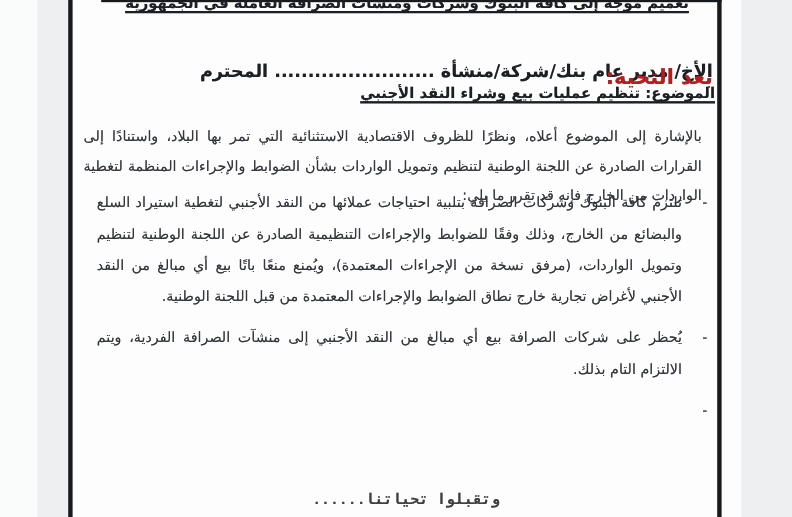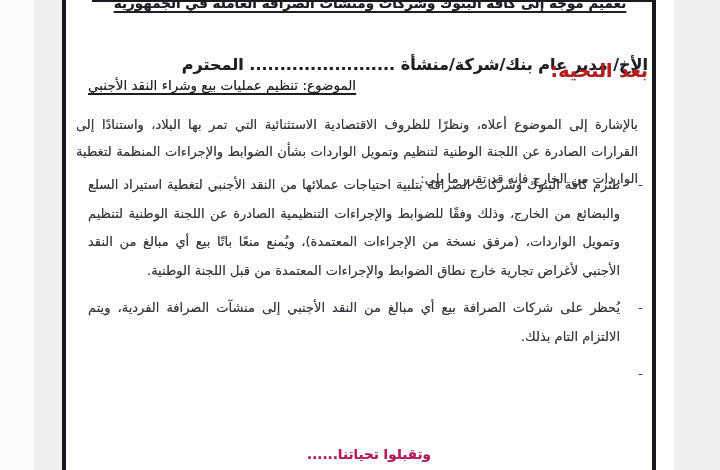--- a/index.html
+++ b/index.html
@@ -60,22 +60,22 @@
     margin-top: 22px;
   }
   .greeting {
     position: absolute; top: 59px; right: 2px;
     font-weight: bold;
     font-size: 19px;
     color: #b91c1c;
   }
   .subject {
     position: absolute; top: 77px; left: 0; right: 0;
-    text-align: left;
-    font-weight: normal;
+    text-align: right;
+    font-weight: bold;
     font-size: 13.5px;
     color: #1c1f24;
     text-decoration: underline;
     text-underline-offset: 3px;
     text-decoration-thickness: 1.5px;
   }
   .intro {
     position: absolute; top: 99px; margin: 12px;
     width: 100%;
     line-height: 27px;
@@ -102,21 +102,22 @@
     position: absolute; top: 396px; margin: 0;
     width: 100%;
     line-height: 27px;
     text-align: justify;
   }
   .salutation {
     position: absolute; top: 446px; left: 0; right: 0;
     text-align: center;
     font-weight: bold;
     font-size: 13.5px;
-    color: #be185d;
+    color: #404040;
+    font-family: Liberation Mono, monospace;
   }
 </style>
 </head>
 <body>
 
 <div class="strip-left-white"></div>
 
 <div class="page">
   <div class="border-left"></div>
   <div class="border-right"></div>

